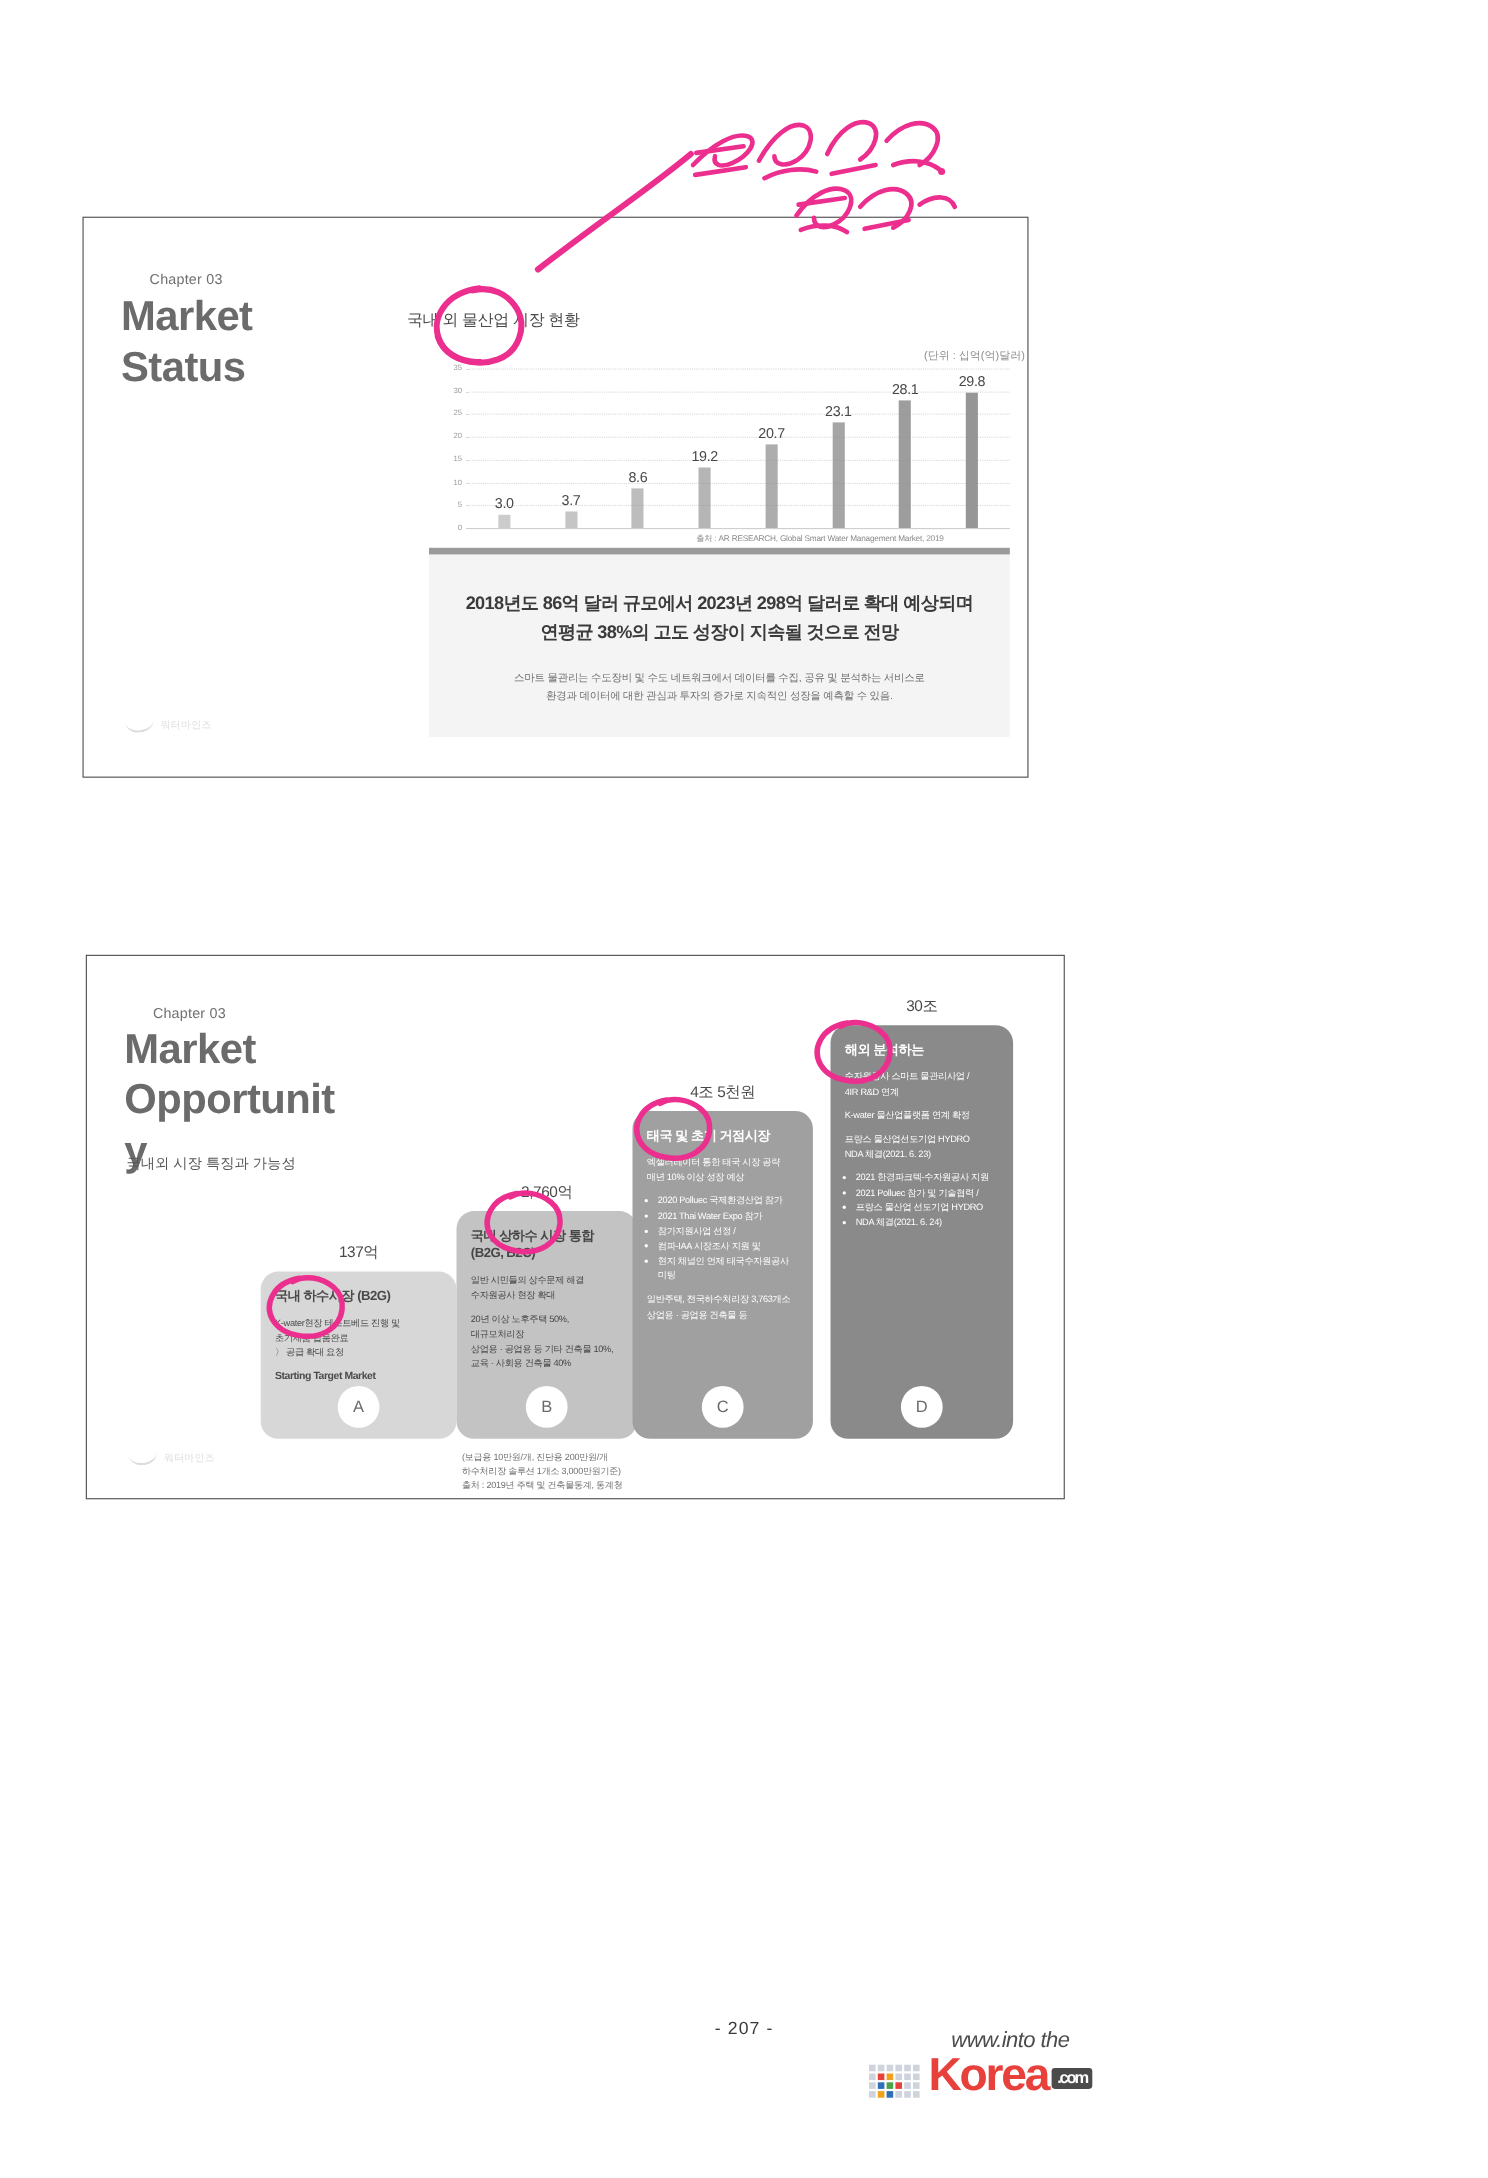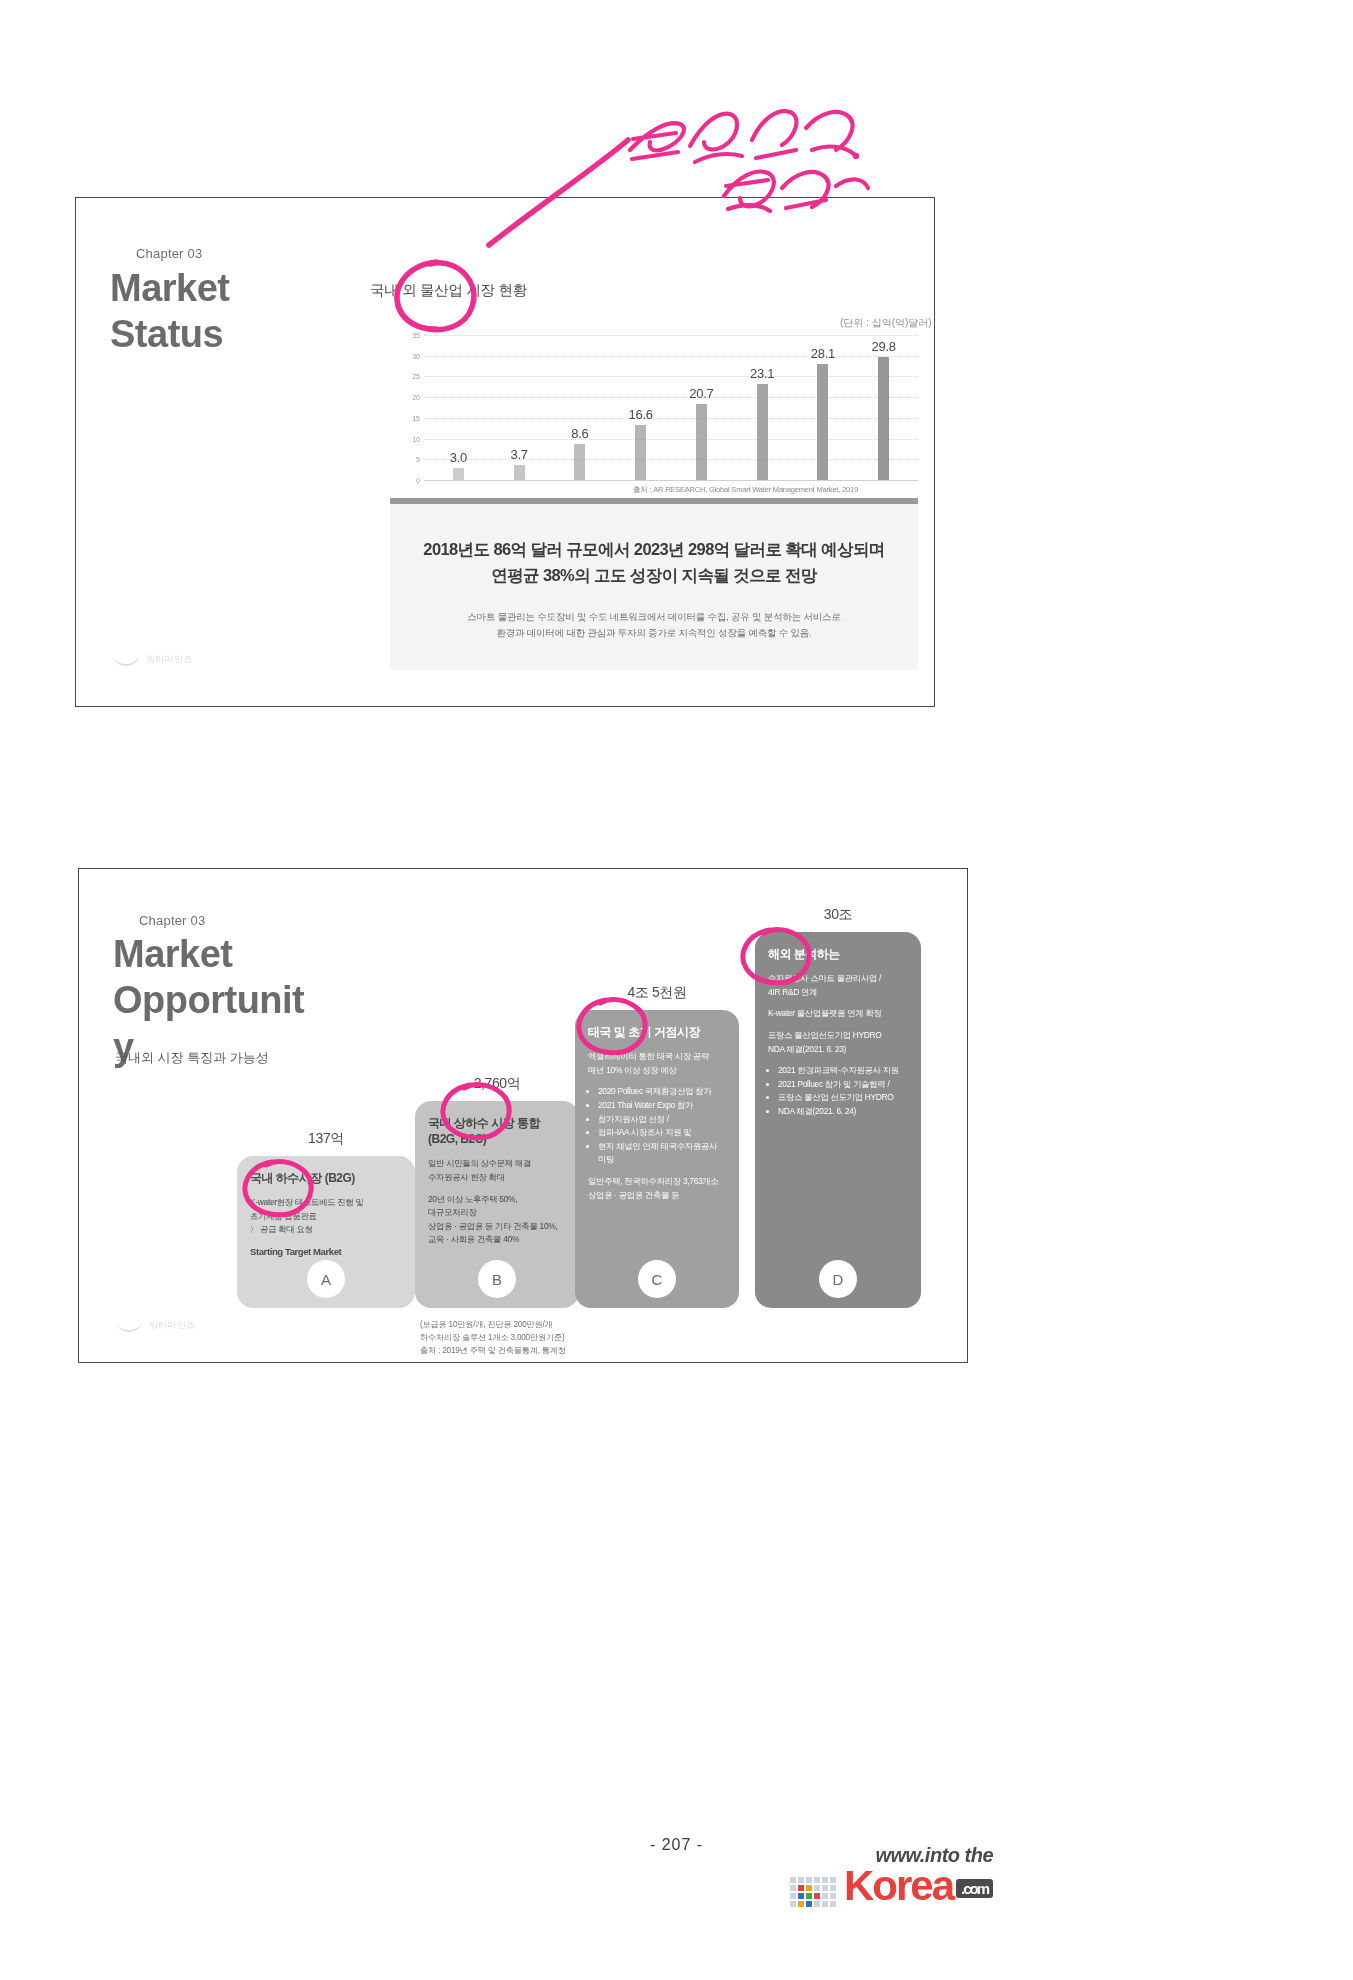--- a/index.html
+++ b/index.html
@@ -240,22 +240,22 @@
     grid-auto-rows:6px;
     gap:2px;
   }
   .brand .dots i{display:block;width:6px;height:6px;background:#cfd3dc;}
   .brand .dots i.c1{background:#e8403a;}
   .brand .dots i.c2{background:#2f6fb5;}
   .brand .dots i.c3{background:#f0a21d;}
   .brand .dots i.c4{background:#49a347;}
   .brand .wordmark{line-height:1;}
   .brand .into{
-    font-size:20px;color:#4b4b4b;font-style:italic;font-weight:bold;
-    letter-spacing:-.5px;display:block;text-align:right;
+    font-size:20px;color:#4b4b4b;font-style:italic;font-weight:normal;
+    letter-spacing:-.5px;display:block;text-align:center;
   }
   .brand .korea{
     font-size:42px;font-weight:bold;color:#e8403a;letter-spacing:-2px;display:block;
   }
   .brand .dotcom{
     font-size:15px;color:#ffffff;background:#4b4b4b;
     padding:1px 5px;border-radius:3px;margin-left:3px;
     vertical-align:6px;
   }
 </style>
@@ -311,21 +311,21 @@
         </div>
         <div class="barwrap">
           <span class="barlabel" style="bottom: 15.3286px;">3.7</span>
           <div class="bar" style="height: 15.3286px; background: rgb(143, 143, 143); opacity: 0.52;"></div>
         </div>
         <div class="barwrap">
           <span class="barlabel" style="bottom: 35.6286px;">8.6</span>
           <div class="bar" style="height: 35.6286px; background: rgb(143, 143, 143); opacity: 0.59;"></div>
         </div>
         <div class="barwrap">
-          <span class="barlabel" style="bottom: 55.5143px;">16.6</span>
+          <span class="barlabel" style="bottom: 55.5143px;">19.2</span>
           <div class="bar" style="height: 55.5143px; background: rgb(143, 143, 143); opacity: 0.66;"></div>
         </div>
         <div class="barwrap">
           <span class="barlabel" style="bottom: 75.8143px;">20.7</span>
           <div class="bar" style="height: 75.8143px; background: rgb(143, 143, 143); opacity: 0.73;"></div>
         </div>
         <div class="barwrap">
           <span class="barlabel" style="bottom: 95.7px;">23.1</span>
           <div class="bar" style="height: 95.7px; background: rgb(143, 143, 143); opacity: 0.8;"></div>
         </div>

